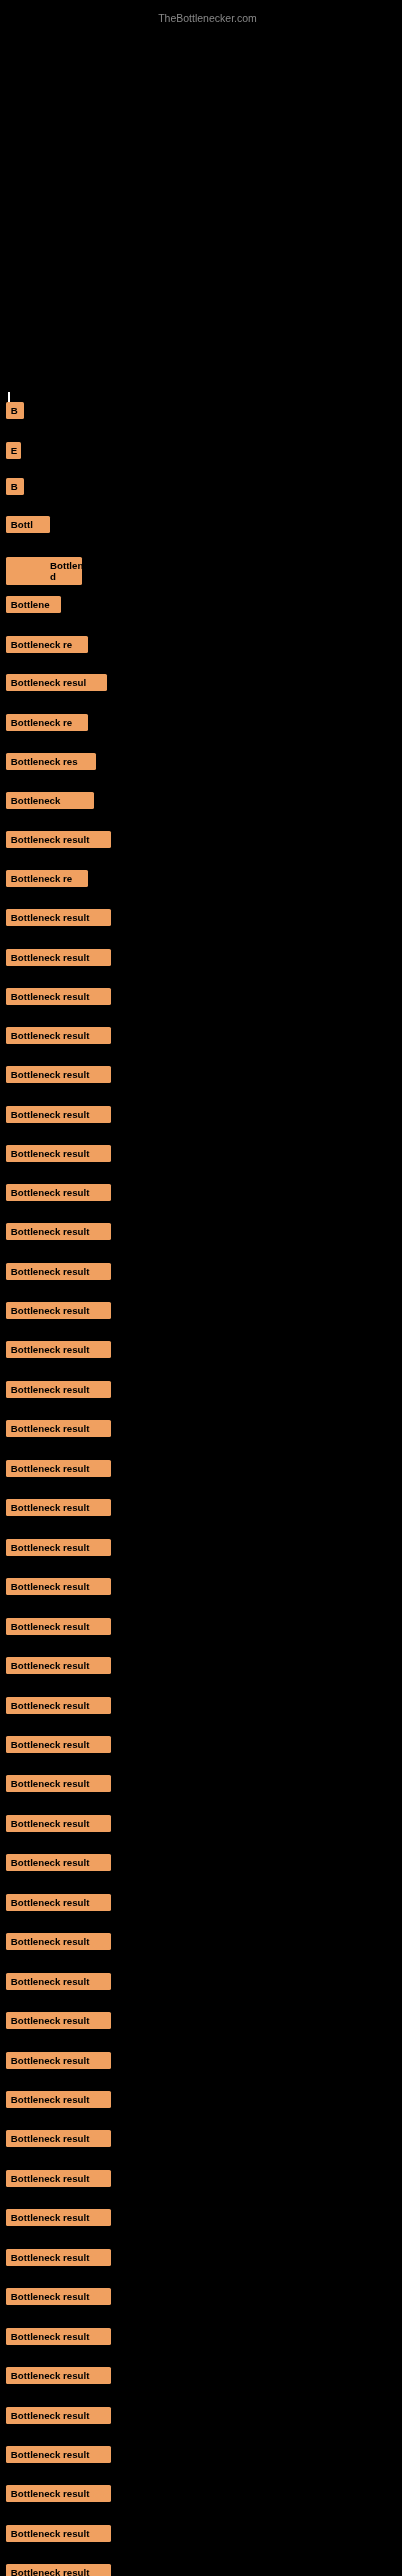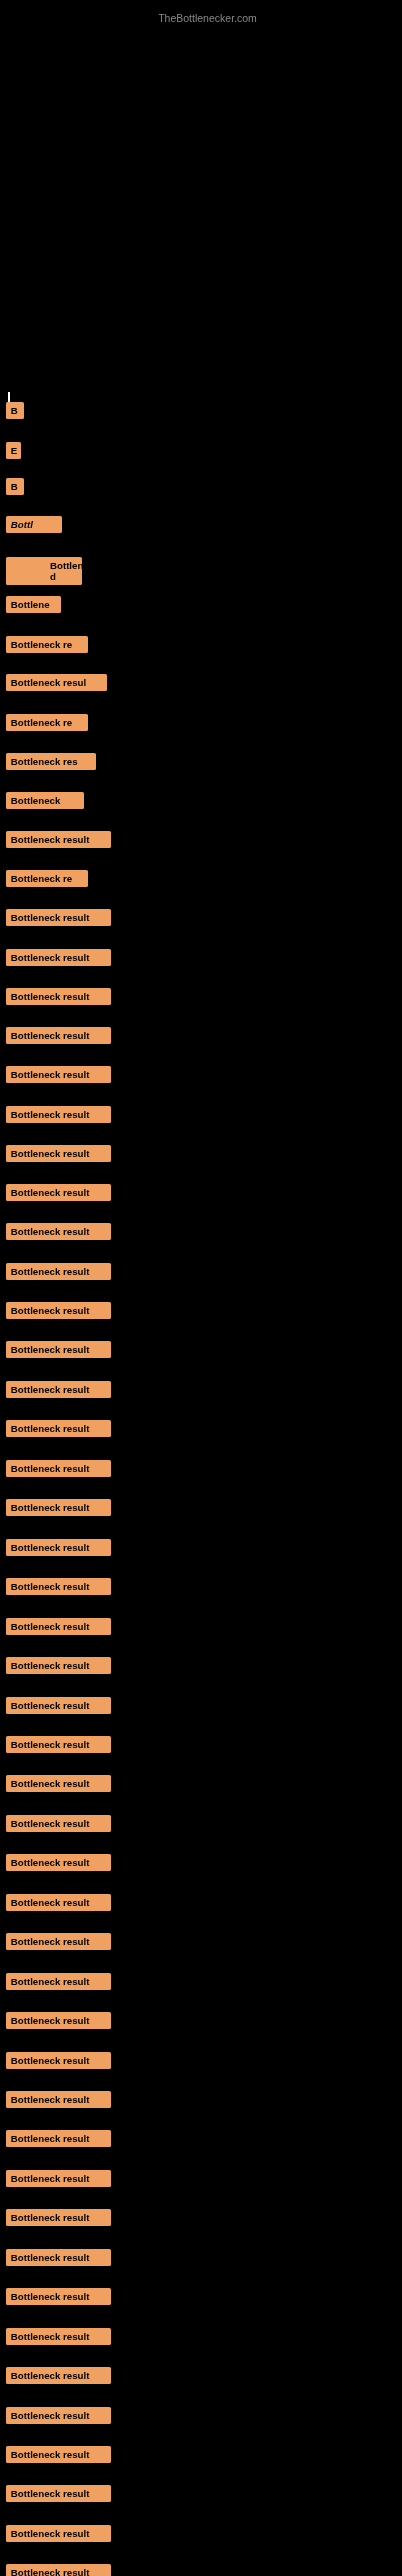--- a/index.html
+++ b/index.html
@@ -52,28 +52,28 @@
 <body>
 
 <span class="site-title">TheBottlenecker.com</span>
 
 <div id="labels-container"></div>
 
 <div class="vert-line" style="top: 386px; height: 9.7px; left: 1.6px;"></div>
 <div class="bottleneck-label" style="top: 396px; width: 17.7px;">B</div>
 <div class="bottleneck-label" style="top: 436px; width: 14.5px;">E</div>
 <div class="bottleneck-label" style="top: 472px; width: 17.7px;">B</div>
-<div class="bottleneck-label" style="top: 510px; width: 56px; font-style: italic;">Bottl</div>
+<div class="bottleneck-label" style="top: 510px; width: 44px;">Bottl</div>
 <div class="bottleneck-label" style="top: 551px; width: 76px; padding-left: 44px;">Bottleneck d</div>
 <div class="bottleneck-label" style="top: 590px; width: 55px;">Bottlene</div>
 <div class="bottleneck-label" style="top: 630px; width: 82px;">Bottleneck re</div>
 <div class="bottleneck-label" style="top: 668px; width: 101px;">Bottleneck resul</div>
 <div class="bottleneck-label" style="top: 708px; width: 82px;">Bottleneck re</div>
 <div class="bottleneck-label" style="top: 747px; width: 90px;">Bottleneck res</div>
-<div class="bottleneck-label" style="top: 786px; width: 78px;">Bottleneck</div>
+<div class="bottleneck-label" style="top: 786px; width: 88px;">Bottleneck</div>
 <div class="bottleneck-label" style="top: 825px; width: 105px;">Bottleneck result</div>
 <div class="bottleneck-label" style="top: 864px; width: 82px;">Bottleneck re</div>
 <div class="bottleneck-label" style="top: 903px; width: 105px;">Bottleneck result</div>
 <div class="bottleneck-label" style="top: 943px; width: 105px;">Bottleneck result</div>
 <div class="bottleneck-label" style="top: 982px; width: 105px;">Bottleneck result</div>
 <div class="bottleneck-label" style="top: 1021px; width: 105px;">Bottleneck result</div>
 <div class="bottleneck-label" style="top: 1060px; width: 105px;">Bottleneck result</div>
 <div class="bottleneck-label" style="top: 1100px; width: 105px;">Bottleneck result</div>
 <div class="bottleneck-label" style="top: 1139px; width: 105px;">Bottleneck result</div>
 <div class="bottleneck-label" style="top: 1178px; width: 105px;">Bottleneck result</div>

